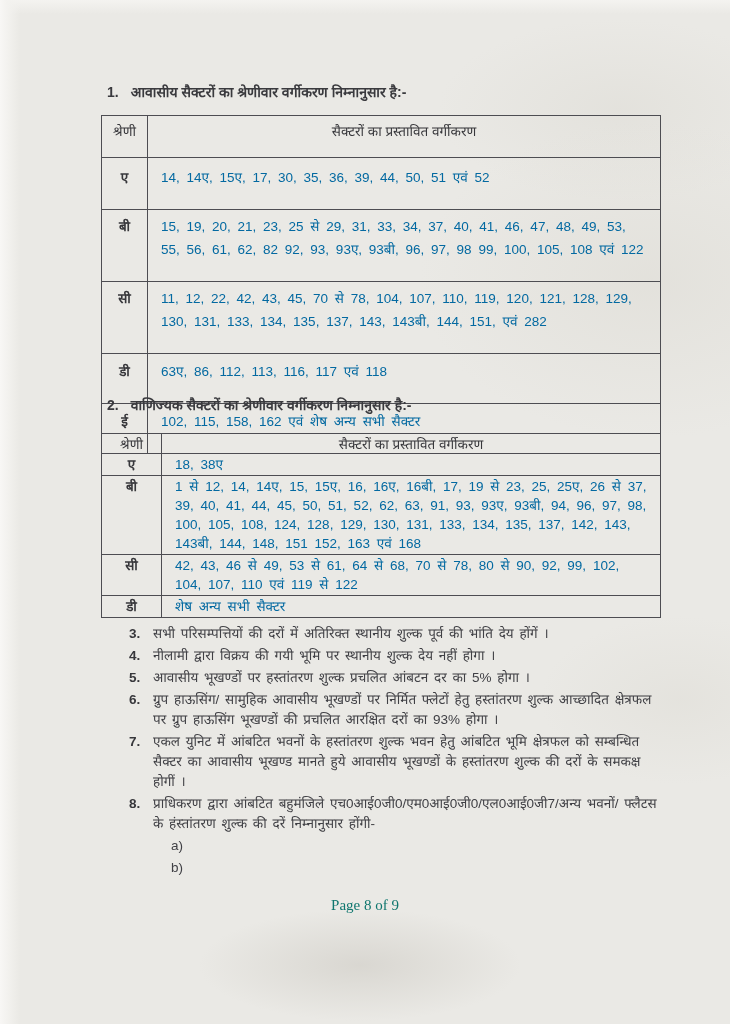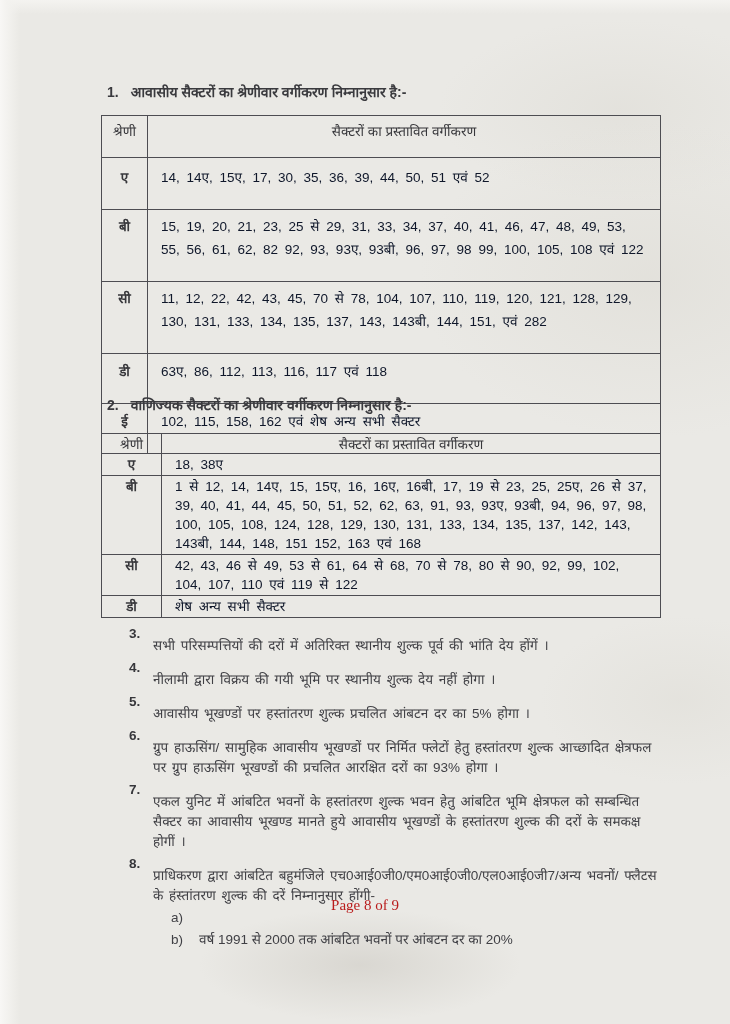--- a/index.html
+++ b/index.html
@@ -57,21 +57,21 @@
     color: #37373b;
   }
   .sector-table td.cat-cell {
     text-align: center;
     font-weight: bold;
     color: #37373b;
   }
   .sector-table td.sectors-cell {
     padding: 4px 12px 20px 13px;
     word-spacing: 3px;
-    color: #0f172a;
+    color: #0369a1;
   }
   
   #table1 col.c1 { width: 46px; }
   #table1 th { padding-top: 6px; height: 42px; }
   #table1 td { line-height: 23px; }
   #table1 tr.r0 td { height: 40px; padding-top: 8px; }
   #table1 tr.r1 td { height: 50px; padding-top: 5px; }
   #table1 tr.r2 td { height: 51px; padding-top: 5px; }
   #table1 tr.r3 td { height: 40px; padding-top: 6px; }
   #table1 tr.r4 td { height: 38px; padding-top: 6px; }
@@ -96,41 +96,41 @@
     font-size: 13.5px;
     line-height: 20px;
     color: #404045;
   }
   .note-number {
     font-weight: bold;
     width: 24px;
     flex: 0 0 24px;
     color: #37373b;
   }
-  .note-text { flex: 1; word-spacing: 2px; margin-top: 12px; }
+  .note-text { flex: 1; word-spacing: 2px; }
   .subnotes { margin-left: 42px; }
   .subnote-item {
     display: flex;
     gap: 10px;
     font-size: 13.5px;
     line-height: 20px;
     margin-bottom: 2px;
     color: #404045;
   }
   .subnote-label { flex: 0 0 18px; }
 
   .page-footer {
     position: absolute;
     top: 897px;
     left: 0;
     width: 730px;
     text-align: center;
     font-family: "Liberation Serif", "DejaVu Serif", serif;
     font-size: 15px;
-    color: #b91c1c;
+    color: #0f766e;
   }
 </style>
 </head>
 <body>
 
 <div class="page">
 
   <div class="section-heading" id="sec1-heading">
     <span class="heading-num">1.</span>
     <span class="heading-text">आवासीय सैक्टरों का श्रेणीवार वर्गीकरण निम्नानुसार है:-</span>
@@ -227,20 +227,19 @@
     <div class="note-item">
       <span class="note-number">8.</span>
       <span class="note-text">प्राधिकरण द्वारा आंबटित बहुमंजिले एच0आई0जी0/एम0आई0जी0/एल0आई0जी7/अन्य भवनों/ फ्लैटस के हंस्तांतरण शुल्क की दरें निम्नानुसार होंगी-</span>
     </div>
     <div class="subnotes">
       <div class="subnote-item">
         <span class="subnote-label">a)</span>
       </div>
       <div class="subnote-item">
         <span class="subnote-label">b)</span>
-        <span class="subnote-text">वर्ष 1991 से 2000 तक आंबटित भवनों पर आंबटन दर का 20%</span>
       </div>
     </div>
   </div>
 
   <div class="page-footer">Page 8 of 9</div>
 
 </div>
 
 </body></html>

